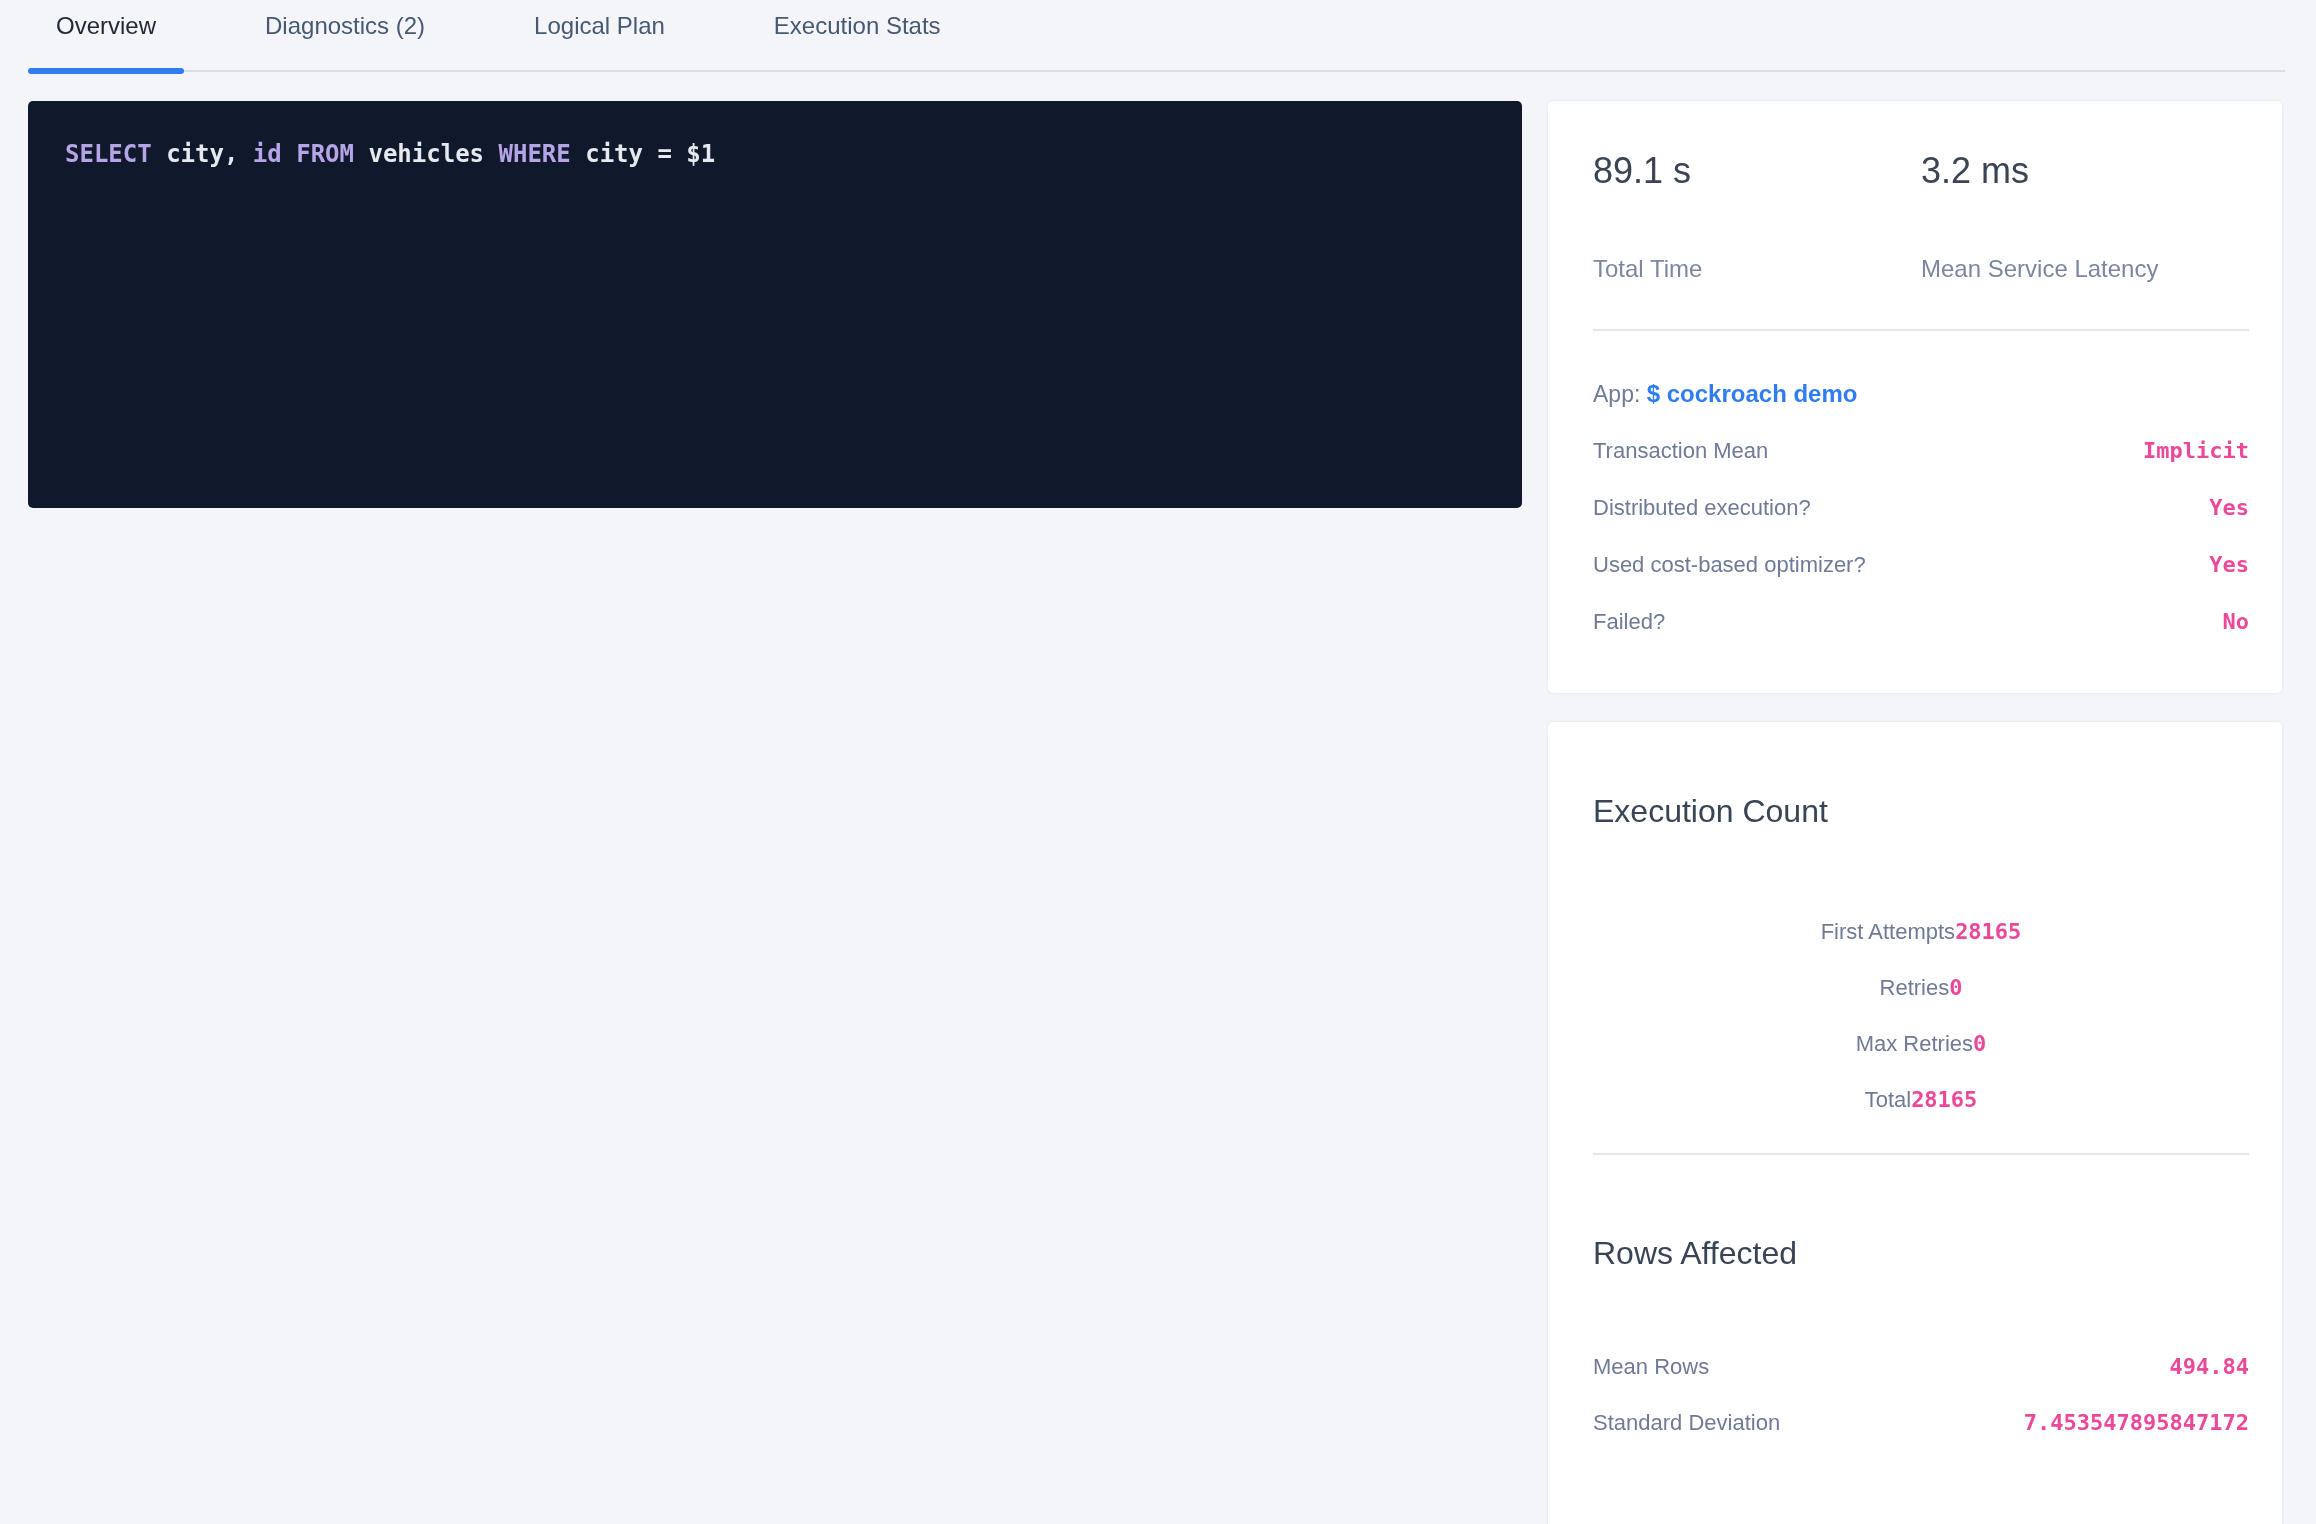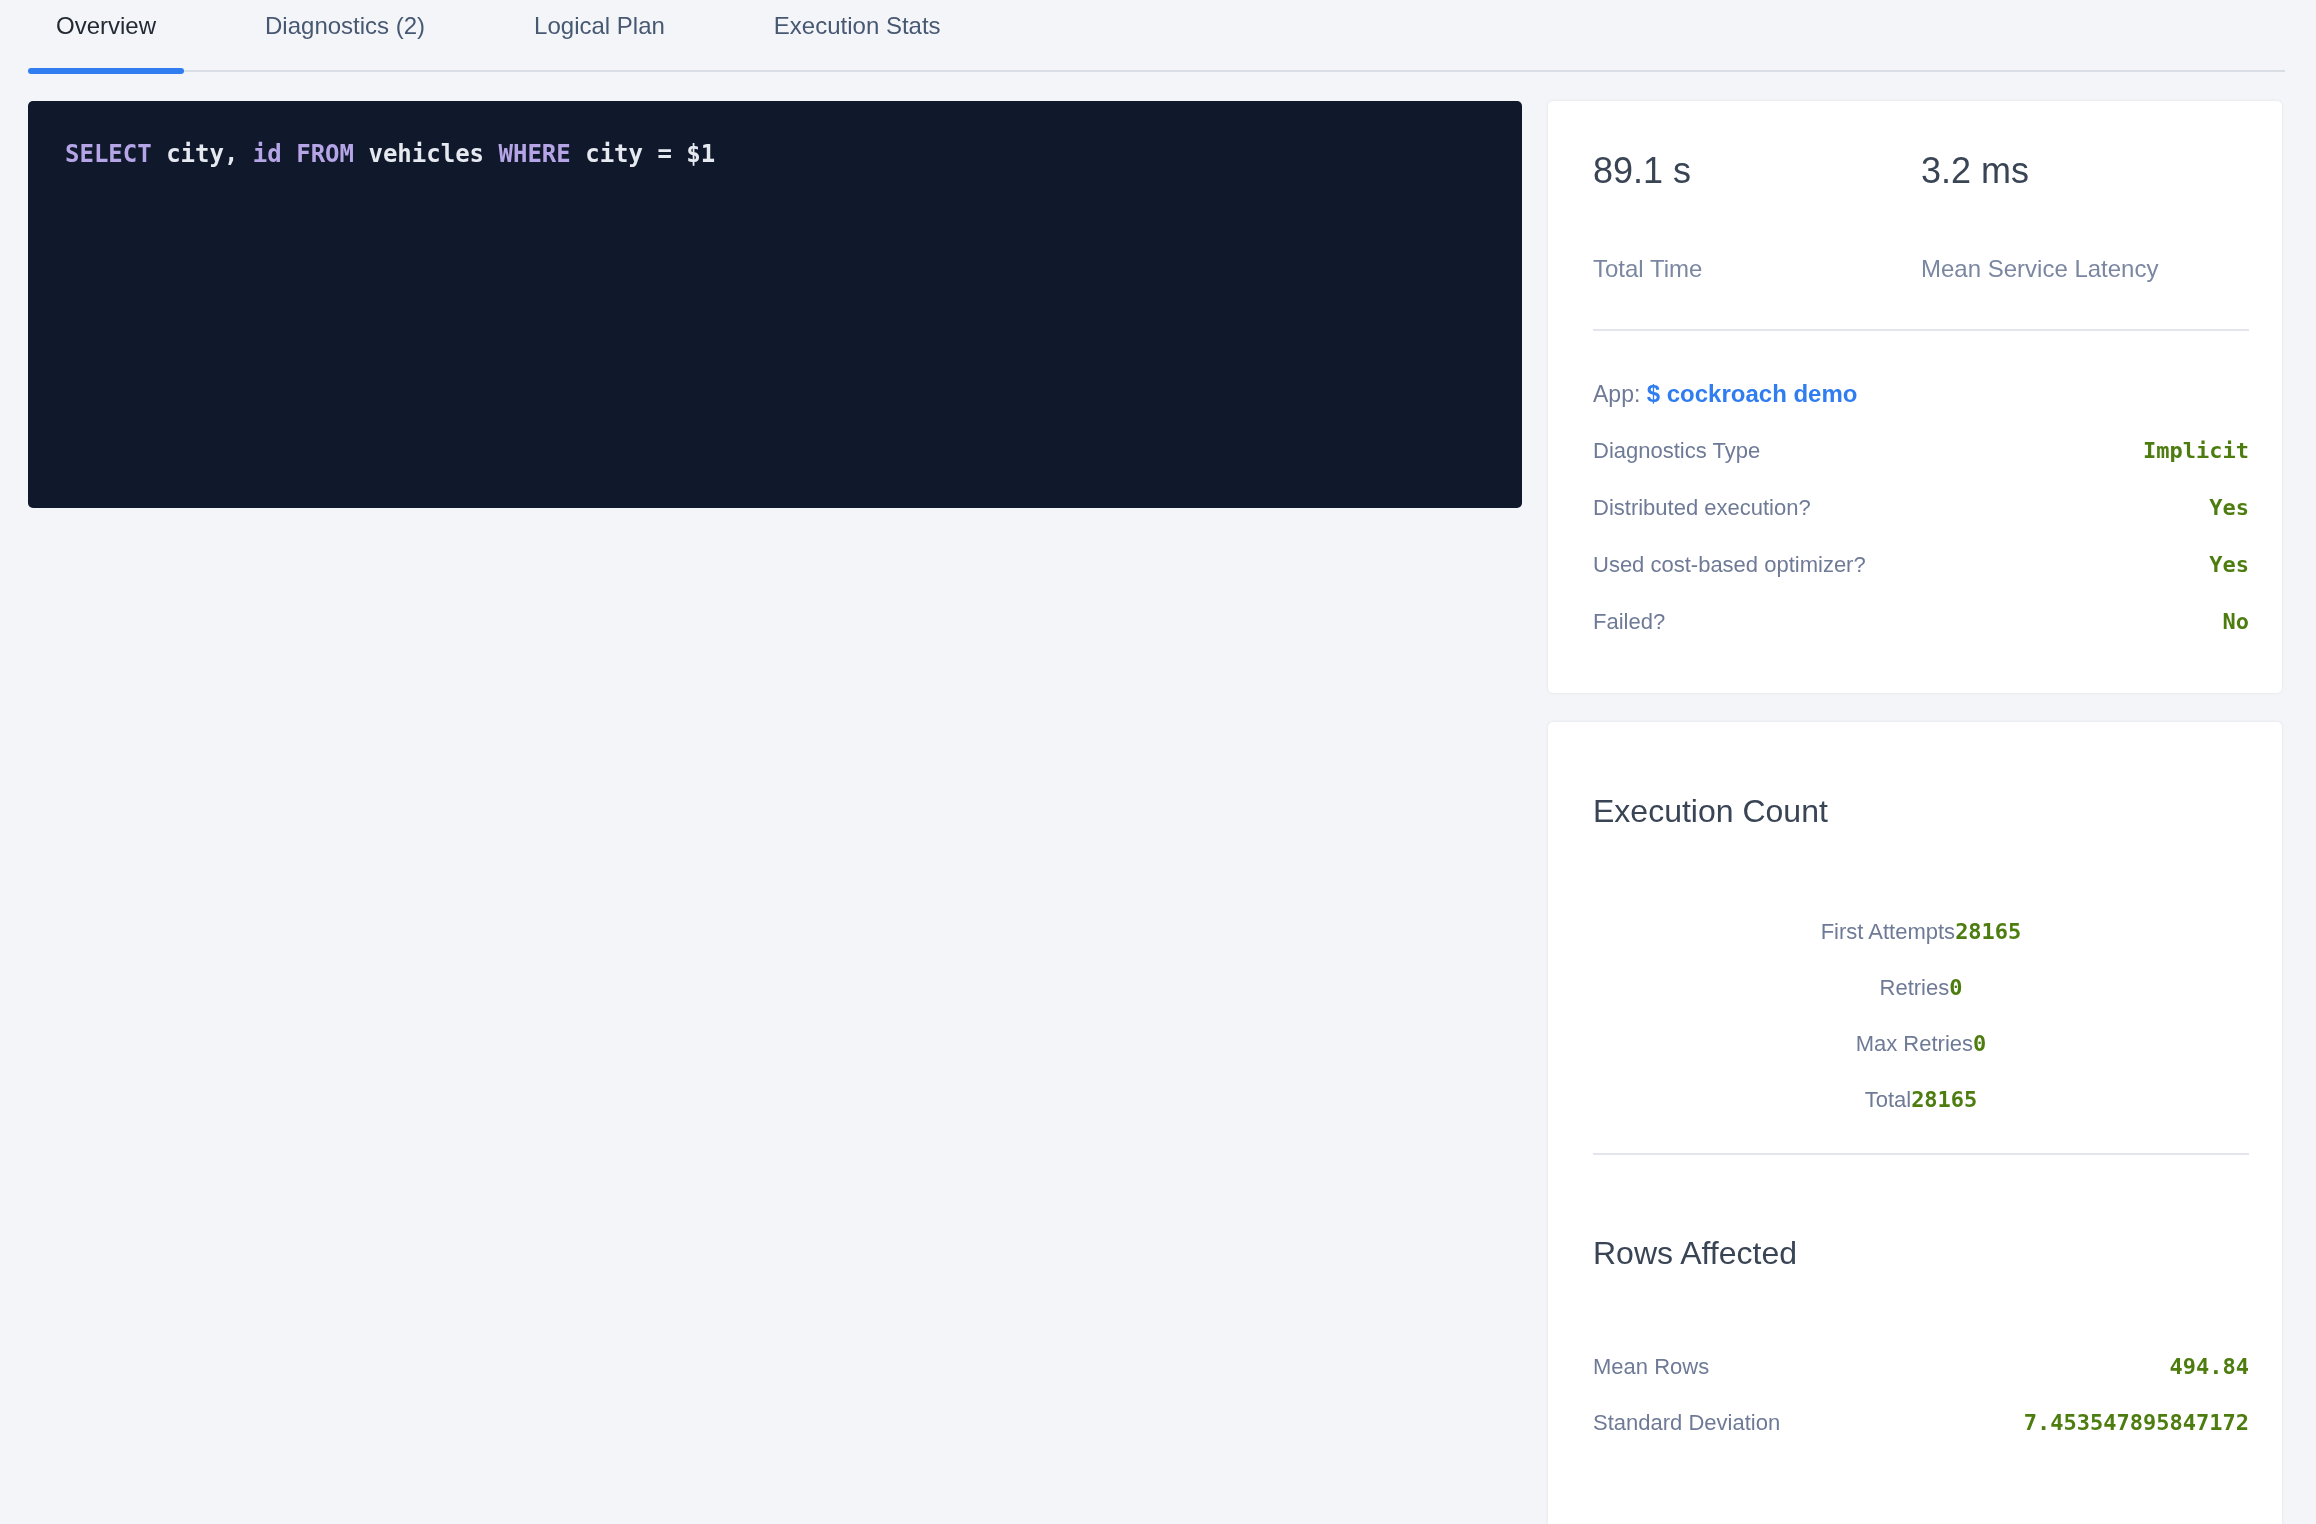--- a/index.html
+++ b/index.html
@@ -118,21 +118,21 @@
     line-height: 30px;
   }
   .kv-label {
     font-size: 22px;
     color: #6e7a96;
   }
   .kv-value {
     font-family: "DejaVu Sans Mono", monospace;
     font-size: 22px;
     font-weight: 700;
-    color: #4d7c0f;
+    color: #ec4899;
   }
   
   .section-title {
     font-size: 32px;
     font-weight: 400;
     line-height: 42px;
     color: #394455;
   }
   .details .title-1 { margin-top: 68px; }
   .details .rows-1 .kv-row:first-child { margin-top: 85px; }
@@ -182,21 +182,21 @@
           <div class="stat-value">3.2 ms</div>
           <div class="stat-label">Mean Service Latency</div>
         </div>
       </div>
       <hr class="divider">
       <div class="app-row">
         <span class="app-label">App:</span>
         <a href="#">$ cockroach demo</a>
       </div>
       <div class="kv-row">
-        <span class="kv-label">Diagnostics Type</span>
+        <span class="kv-label">Transaction Mean</span>
         <span class="kv-value">Implicit</span>
       </div>
       <div class="kv-row">
         <span class="kv-label">Distributed execution?</span>
         <span class="kv-value">Yes</span>
       </div>
       <div class="kv-row">
         <span class="kv-label">Used cost-based optimizer?</span>
         <span class="kv-value">Yes</span>
       </div>

